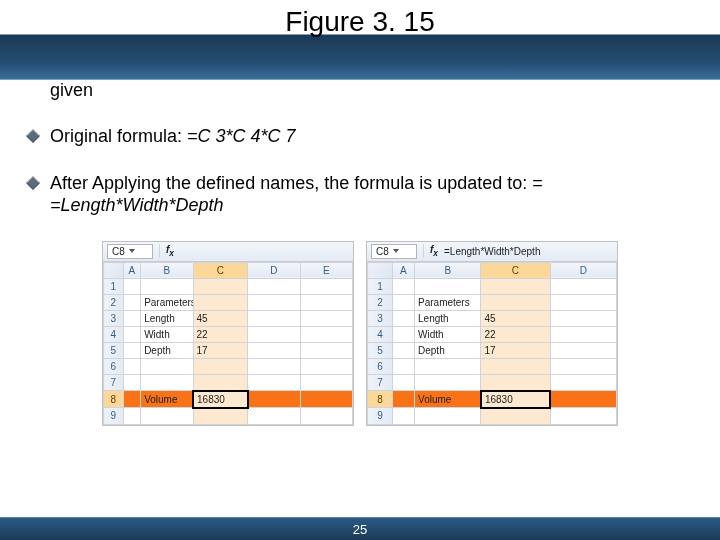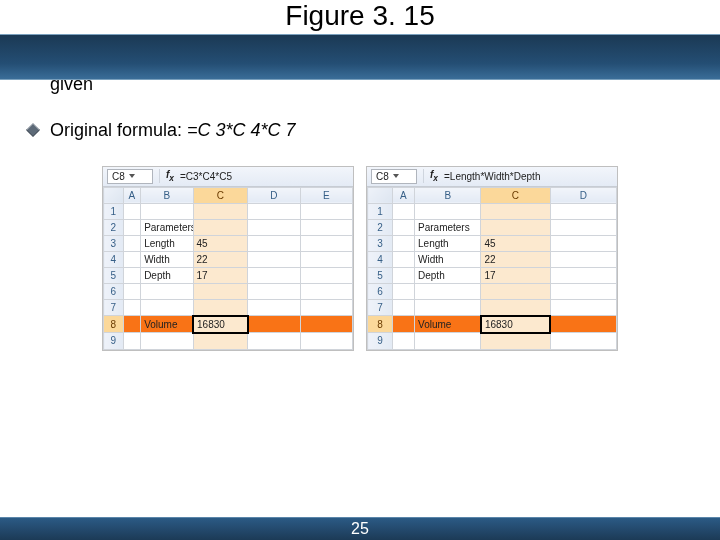--- a/index.html
+++ b/index.html
@@ -1,20 +1,20 @@
 <!DOCTYPE html>
 <html><head>
 <meta charset="utf-8">
 <style>
   html,body{margin:0;padding:0;width:720px;height:540px;background:#fff;
     font-family:Arial,Helvetica,sans-serif;color:#000;font-size:18px;
     overflow:hidden}
   .slide{position:relative;width:720px;height:540px;box-sizing:border-box}
   .title-text{font-size:28px;color:#000;position:relative;z-index:2;text-align:center;width:100%;
-    padding-top:0}
+    padding-top:6px}
   .blue-band{position:absolute;left:0;right:0;top:34px;height:44px;
     background:linear-gradient(#1b3954,#244e74 65%,#3a6d98);
     border-top:1px solid #7aa0bd;border-bottom:1px solid #7aa0bd;z-index:1}
   .content{padding:18px 28px 0 28px}
   ul.bullets{list-style:none;margin:0;padding:0}
   ul.bullets>li{display:flex;gap:12px;margin-bottom:24px;line-height:1.25}
   .diamond{width:10px;height:10px;background:#5d6a78;transform:rotate(45deg);
     flex:0 0 10px;margin-top:6px;box-shadow:inset -1px -1px 0 rgba(0,0,0,.25),
     inset 1px 1px 0 rgba(255,255,255,.4)}
   .em{font-style:italic}
@@ -39,51 +39,54 @@
   table.sheet th.corner{background:linear-gradient(135deg,#eef2f9,#dde5f0)}
   .colC{background:#fce9cf!important}
   .selhdr{background:#fbd89a!important;color:#6a3b00!important}
   td.num{text-align:right}
   td.bold{font-weight:bold}
   td.boxed{border:2px solid #000!important;text-align:right;font-weight:bold}
   tr.activeRow th.rowh{background:#fbd89a;color:#6a3b00}
   tr.activeRow td{background:#f97316}
   .footer{position:absolute;left:0;right:0;bottom:0;height:22px;
     background:linear-gradient(#2b5a85,#1c3a56);color:#fff;display:flex;
-    align-items:center;justify-content:center;font-size:16px;
+    align-items:center;justify-content:center;font-size:13px;
     border-top:1px solid #5b86aa}
 </style>
 </head>
 <body>
 
 <div class="slide">
   <div class="blue-band"></div>
   <div class="title-text">Figure 3. 15</div>
 
   <div class="content">
     <ul class="bullets" id="bullets">
         <li>
           <span class="diamond"></span>
           <span>The volume was calculated before the <span class="em">Length</span>, <span class="em">Width</span>, and <span class="em">Depth</span> names were given</span>
         </li>
         <li>
           <span class="diamond"></span>
           <span>Original formula: <span class="em">=C 3*C 4*C 7</span></span>
+        </li>
+        <li>
+          <span class="diamond"></span>
+          <span>After Applying the defined names, the formula is updated to: = <span class="em">=Length*Width*Depth</span></span>
         </li>
       </ul>
     <div class="shots" id="shots">
         <div class="panel">
           <div class="fbar">
             <span class="namebox">
               <span>C8</span>
               <span class="dd"></span>
             </span>
             <span class="sep"></span>
             <span class="fx">f<sub>x</sub></span>
-            <span class="fval">=C3*C4*C5</span>
           </div>
           <table class="sheet">
             <colgroup>
               <col style="width:18px">
               <col style="width:16px">
               <col style="width:48px">
               <col style="width:50px">
               <col style="width:48px">
               <col style="width:48px">
             </colgroup>

